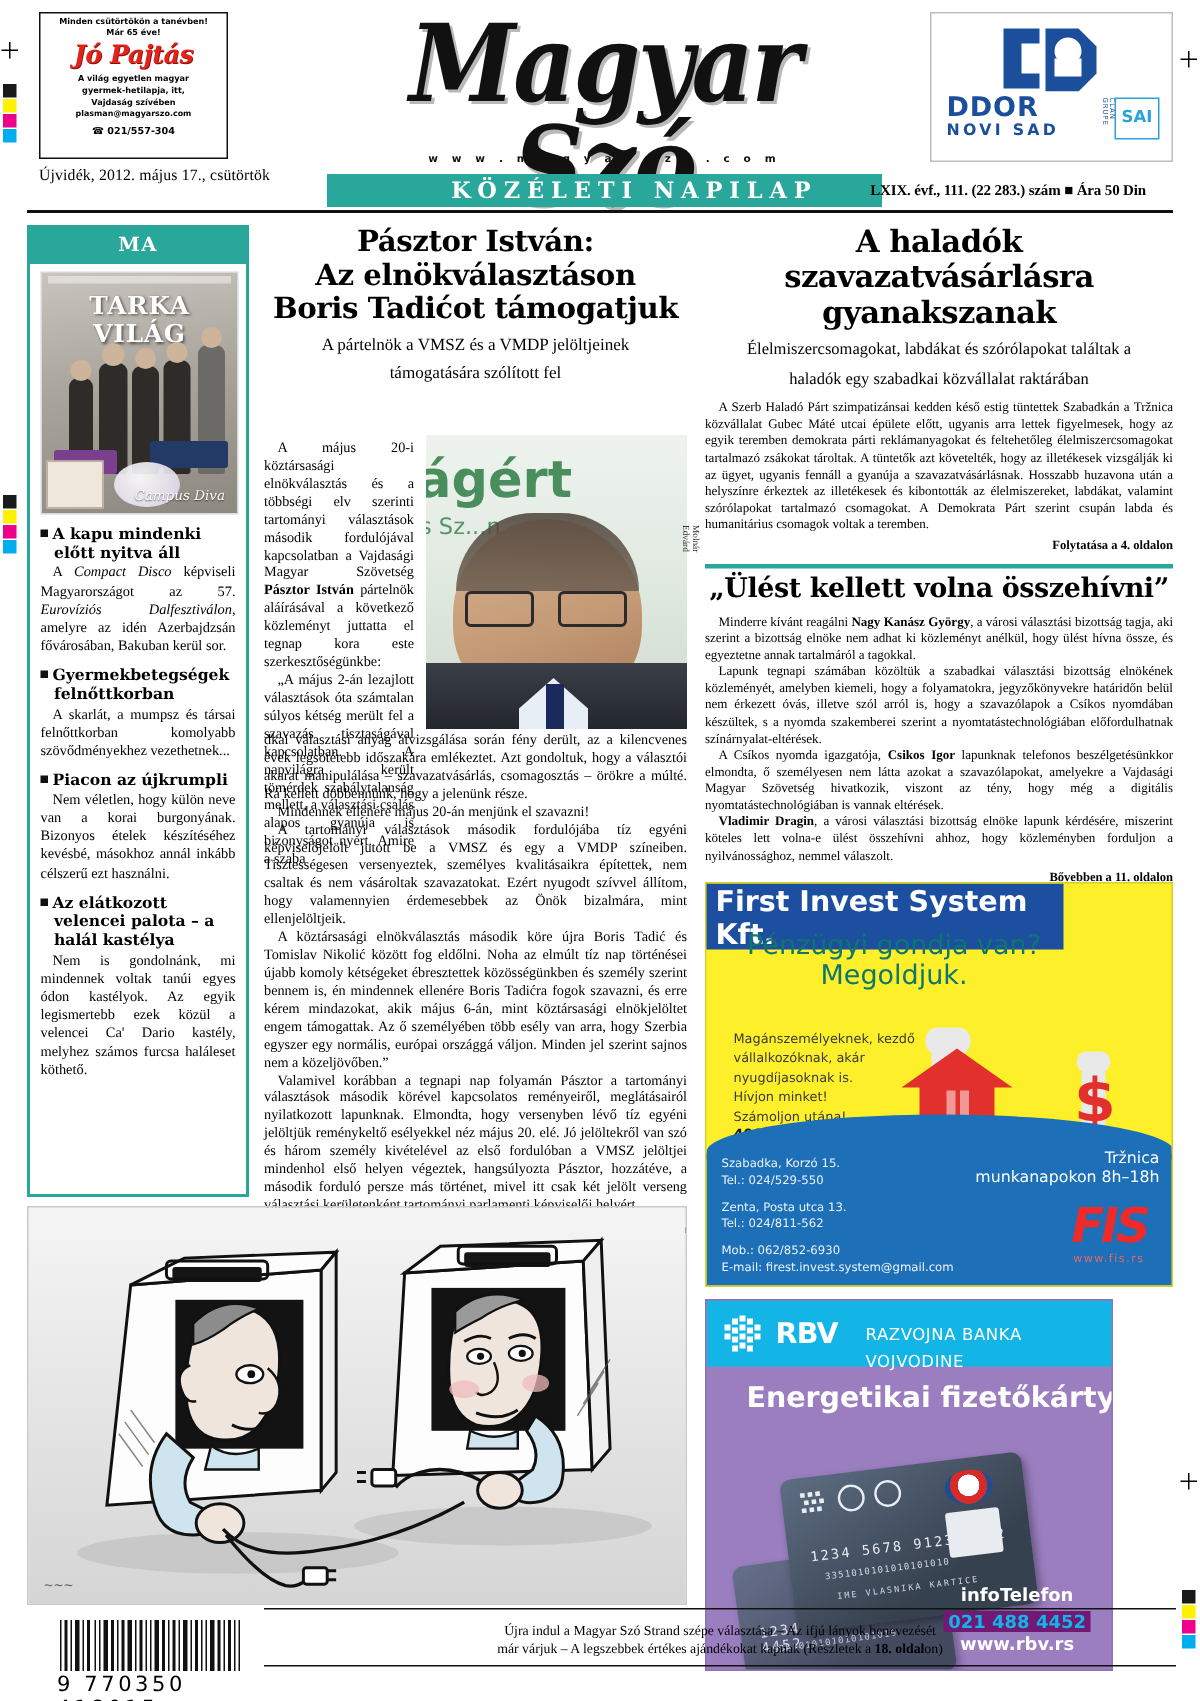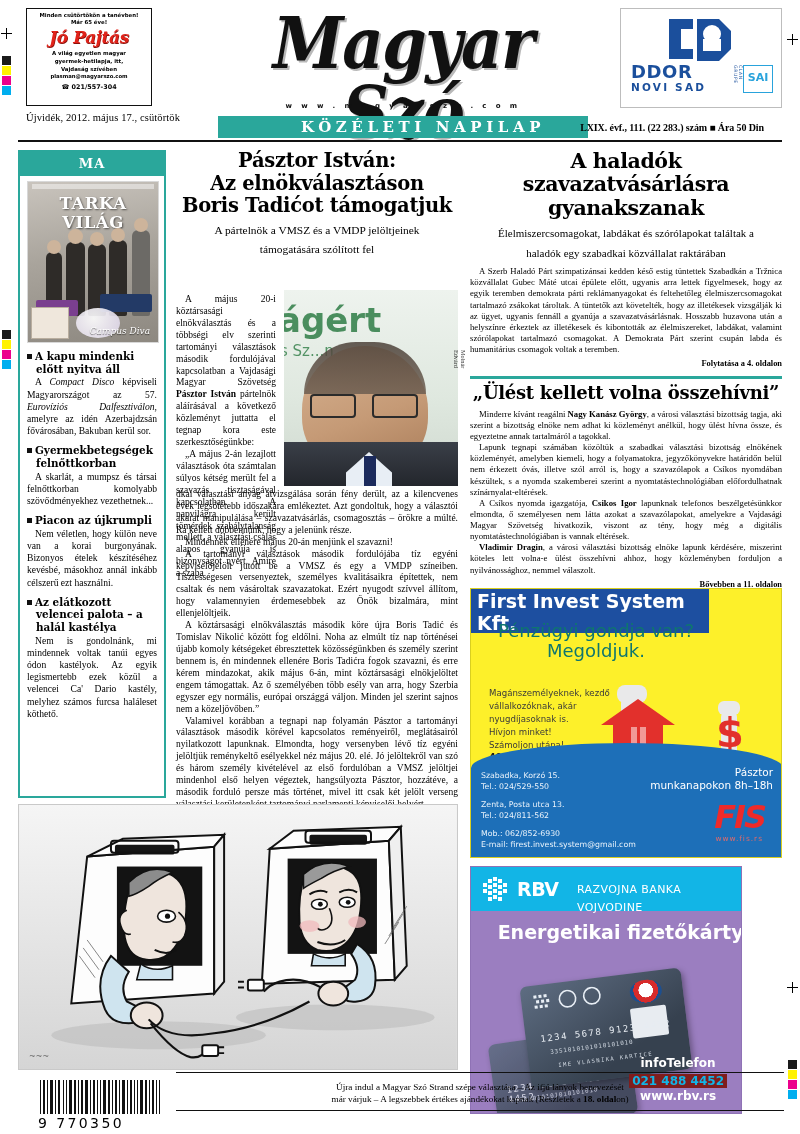--- a/index.html
+++ b/index.html
@@ -190,21 +190,21 @@
     font-size:9px;letter-spacing:1.5px;}
   .rbv-card .num2{position:absolute;left:14%;top:63%;color:#cfd7e0;font-family:"DejaVu Sans Mono",monospace;
     font-size:6px;letter-spacing:.8px;}
   .rbv-card .num3{position:absolute;left:18%;top:77%;color:#cfd7e0;font-family:"DejaVu Sans Mono",monospace;
     font-size:5.6px;letter-spacing:1.4px;}
   .rbv-card .chip{position:absolute;right:12%;top:34%;width:22%;height:30%;background:#e8ecf1;border-radius:2px;}
   .rbv-card .emb{position:absolute;right:13%;top:8%;width:20%;height:22%;border-radius:50%;
     background:radial-gradient(circle at 50% 45%,#fff 35%,#d72b2b 36%,#d72b2b 60%,#1d4f8f 61%);}
   .rbv-info{position:absolute;right:14px;bottom:10px;text-align:center;font-family:"DejaVu Sans",sans-serif;}
   .rbv-info .l1{font-weight:bold;font-size:12px;color:#fff;}
-  .rbv-info .l2{font-weight:bold;font-size:12px;color:#12b5e6;background:#7f1d1d;padding:0 3px;
+  .rbv-info .l2{font-weight:bold;font-size:12px;color:#12b5e6;background:#701a75;padding:0 3px;
     display:inline-block;margin:0 0;}
   .rbv-info .l3{font-weight:bold;font-size:12px;color:#fff;}
 
   
   .cartoon{position:absolute;left:18px;top:804px;width:440px;height:266px;overflow:hidden;
     background:linear-gradient(180deg,#f2f2f2,#d9d9d9);border:1px solid #c9c9c9;box-sizing:border-box;}
   .cart-sig{position:absolute;left:10px;bottom:8px;font-family:"DejaVu Serif",serif;font-style:italic;
     font-size:8px;color:#555;}
   .cart-credit{position:absolute;right:-10px;top:36px;writing-mode:vertical-rl;font-family:"Liberation Serif",serif;
     font-size:6.2px;color:#333;}
@@ -422,21 +422,21 @@
     <div class="fis-rates">
       <div><span class="big">400 000</span> <span class="sm">RSD havi fix</span> <span class="big">2667</span> <span class="sm">RSD-től</span></div>
       <div><span class="big">600 000</span> <span class="sm">RSD havi fix</span> <span class="big">4000</span> <span class="sm">RSD-től</span></div>
       <div><span class="big">800 000</span> <span class="sm">RSD havi fix</span> <span class="big">5333</span> <span class="sm">RSD-től</span></div>
       <div><span class="big">2 000 000</span> <span class="sm">RSD havi fix</span> <span class="big">13 333</span> <span class="sm">RSD-től</span></div>
       <div><span class="big">10 000 000</span> <span class="sm">RSD havi fix</span> <span class="big">66 667</span> <span class="sm">RSD-től</span></div>
     </div>
 
     <div class="fis-blue"></div>
     <div class="fis-hours">
-      <div>Pásztor</div>
+      <div>Tržnica</div>
       <div>munkanapokon 8h–18h</div>
     </div>
     <div class="fis-contact">
       <div>Szabadka, Korzó 15.</div>
       <div>Tel.: 024/529-550</div>
       <div style="height:6px"></div>
       <div>Zenta, Posta utca 13.</div>
       <div>Tel.: 024/811-562</div>
       <div style="height:6px"></div>
       <div>Mob.: 062/852-6930</div>

